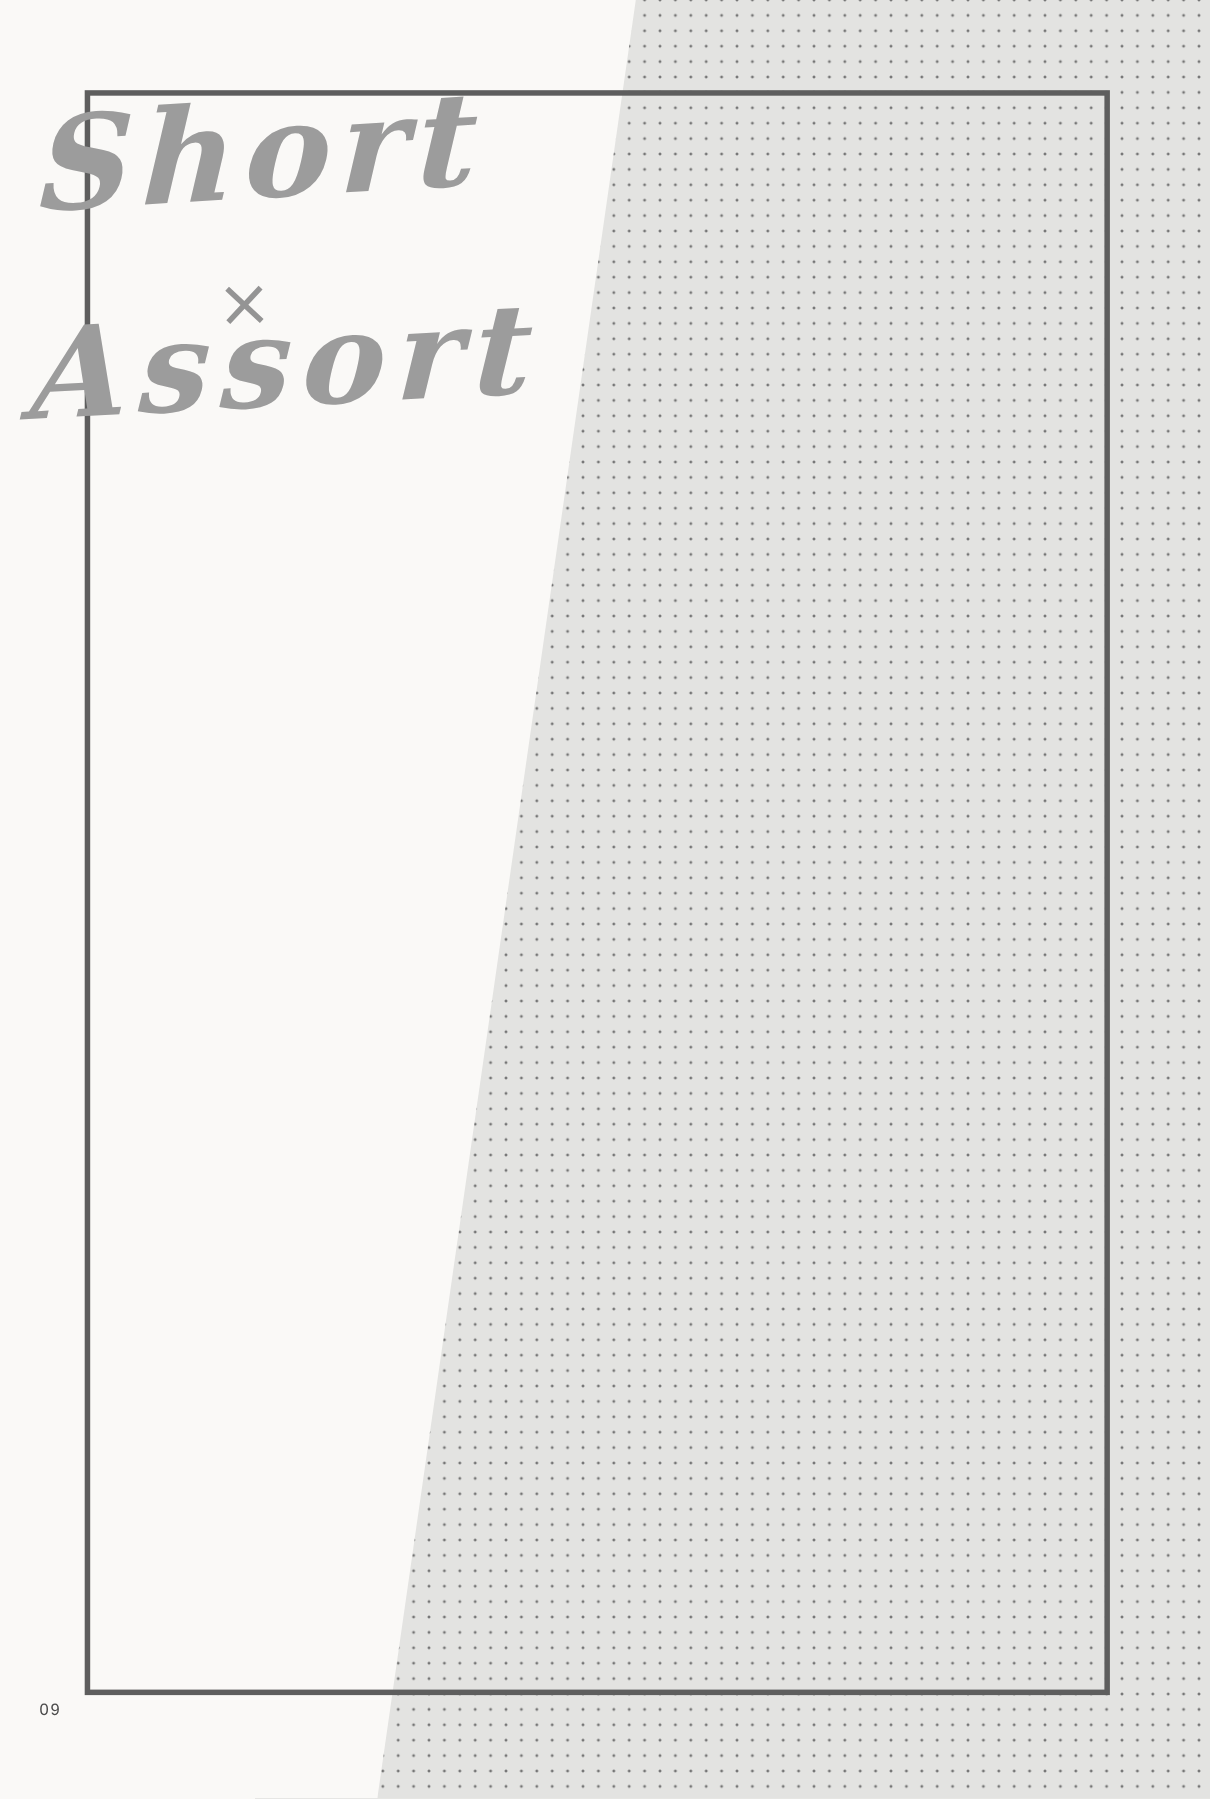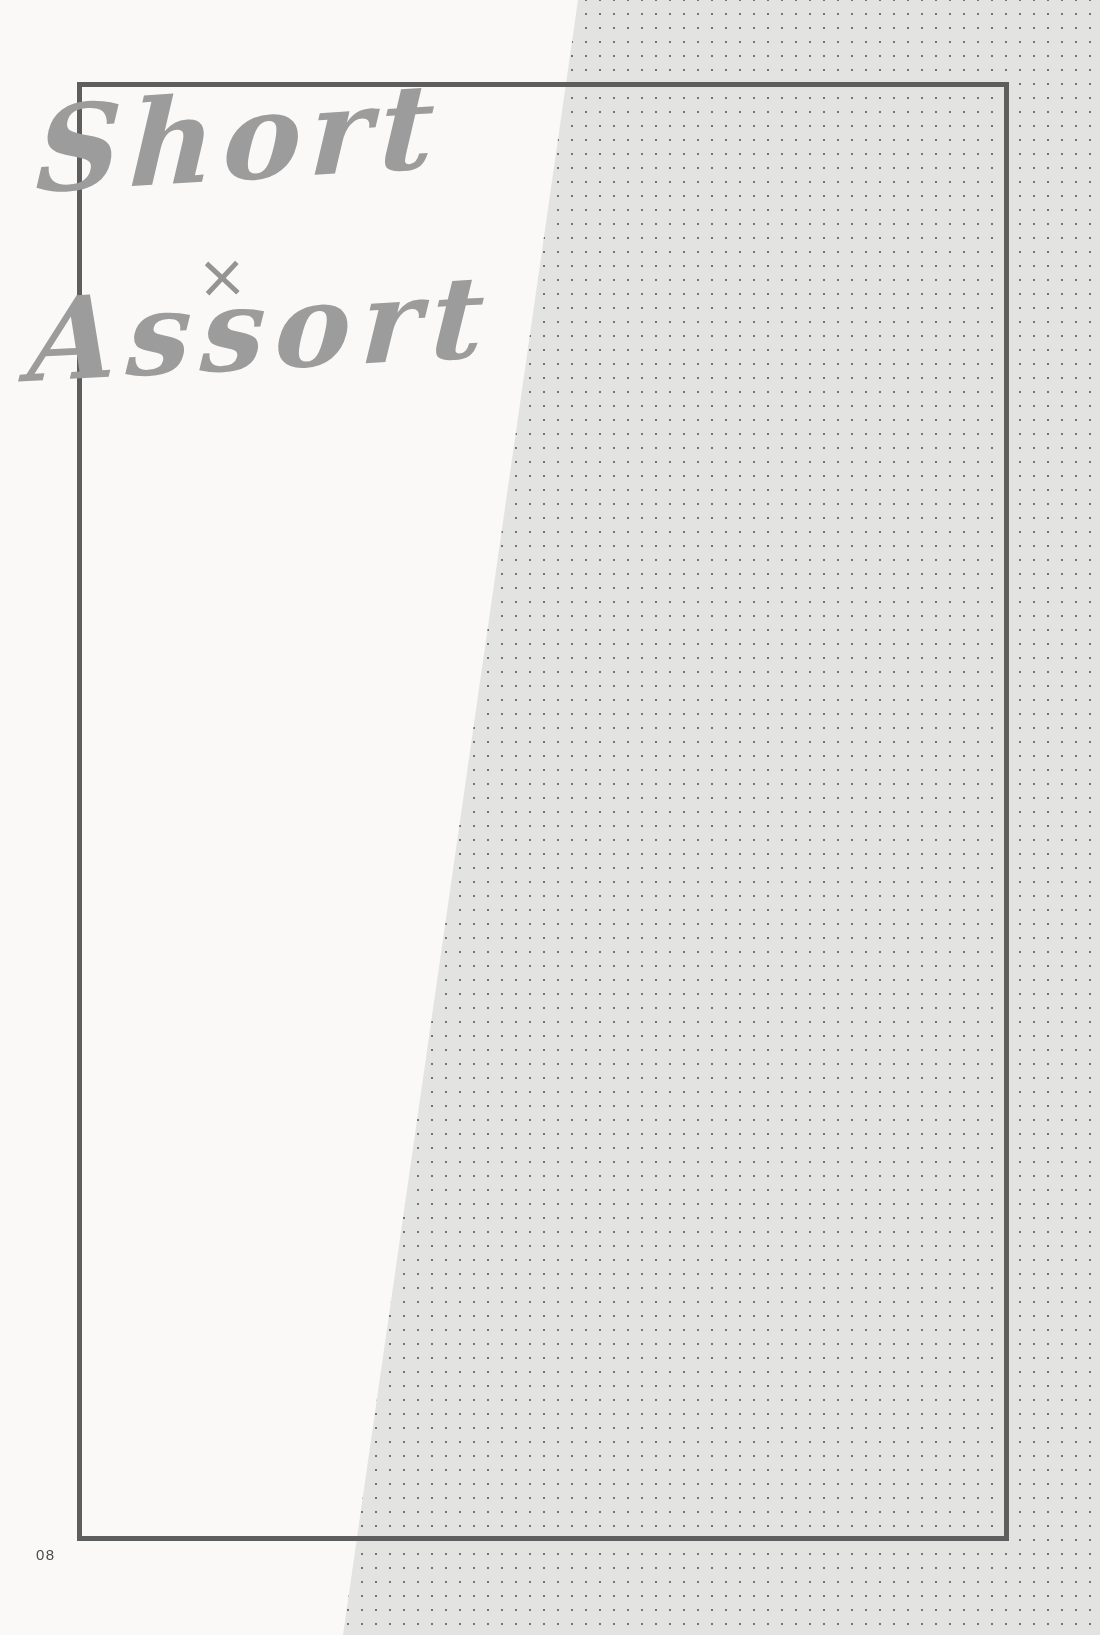--- a/index.html
+++ b/index.html
@@ -89,15 +89,15 @@
   <div class="dot-region"></div>
 
   <div class="frame"></div>
 
   <div class="title-line line-short">Short</div>
 
   <div class="title-sep">×</div>
 
   <div class="title-line line-assort">Assort</div>
 
-  <div class="page-number">08</div>
+  <div class="page-number">09</div>
 
 </div>
 
 </body></html>

